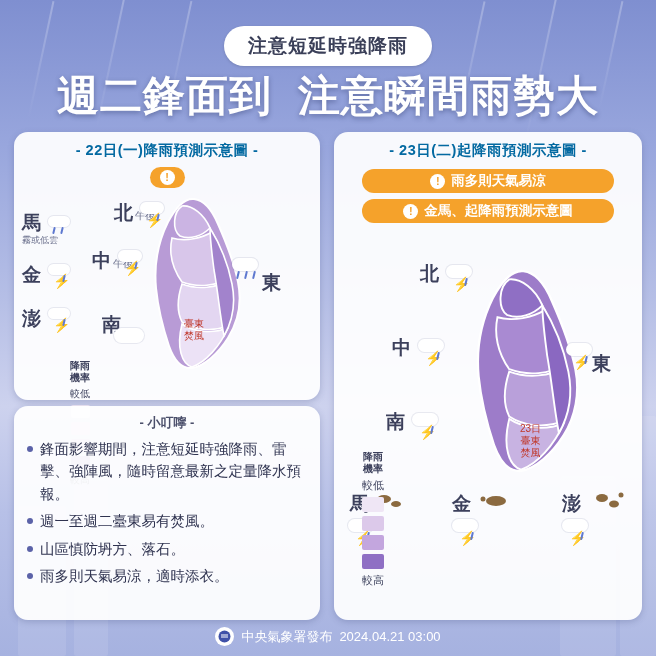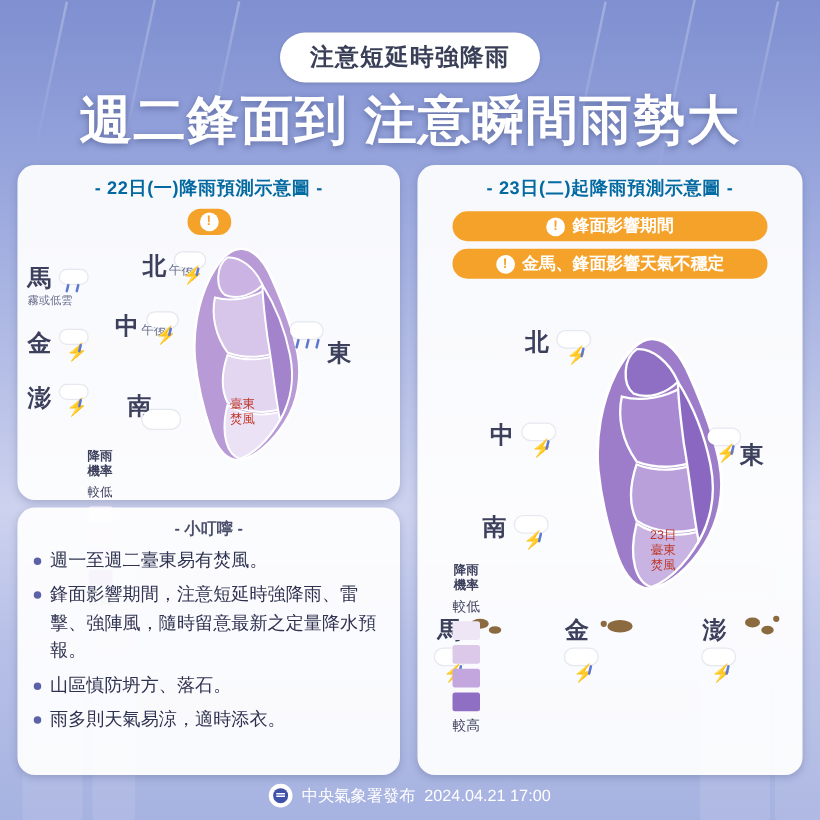--- a/index.html
+++ b/index.html
@@ -26,20 +26,21 @@
     padding:7px 24px;font-size:19px;color:#3a3f58;letter-spacing:1px;
     font-weight:bold;box-shadow:0 1px 3px rgba(0,0,0,.15);
     white-space:nowrap;
   }
   .headline{
     position:absolute;top:68px;left:0;width:100%;
     text-align:center;color:#fff;font-size:42px;font-weight:bold;
     letter-spacing:1px;
     text-shadow:0 2px 5px rgba(40,50,100,.45);
     white-space:nowrap;
+    font-family:Liberation Mono, monospace;
   }
 
   
   .panel{
     position:absolute;background:rgba(255,255,255,.93);
     border-radius:14px;box-shadow:0 2px 6px rgba(60,70,120,.25);
   }
   #panelLeft{left:14px;top:132px;width:306px;height:268px;}
   #panelTips{left:14px;top:406px;width:306px;height:214px;}
   #panelRight{left:334px;top:132px;width:308px;height:488px;}
@@ -229,37 +230,37 @@
         <span class="sw" style="background:#c3a6de;"></span>
         <span class="sw" style="background:#8f6fc4;"></span>
         <span style="font-size:10px;">較高</span>
       </div>
     </div>
   </div>
 
   <div class="panel" id="panelTips">
     <div class="tips-head">- 小叮嚀 -</div>
     <ul class="tips">
+      <li>鋒面影響期間，注意短延時強降雨、雷擊、強陣風，隨時留意最新之定量降水預報。</li>
       <li>週一至週二臺東易有焚風。</li>
-      <li>鋒面影響期間，注意短延時強降雨、雷擊、強陣風，隨時留意最新之定量降水預報。</li>
       <li>山區慎防坍方、落石。</li>
       <li>雨多則天氣易涼，適時添衣。</li>
     </ul>
   </div>
 
   <div class="panel" id="panelRight">
     <div class="panel-title">- 23日(二)起降雨預測示意圖 -</div>
 
     <div class="alert orange" style="margin-top:9px;width:232px;justify-content:center;">
       <span class="bang">!</span>
-      <span>鋒面影響期間</span>
+      <span>雨多則天氣易涼</span>
     </div>
     <div class="alert orange" style="margin-top:6px;width:232px;justify-content:center;">
       <span class="bang">!</span>
-      <span>金馬、鋒面影響天氣不穩定</span>
+      <span>金馬、起降雨預測示意圖</span>
     </div>
 
     <div class="maparea" style="height:390px;">
 
       <div class="taiwan" style="left:128px;top:28px;">
         <svg class="tw-svg" width="130" height="240" viewBox="0 0 110 175">
           <path d="M52 3 C62 4 70 14 76 28 C84 46 92 66 96 86 C100 106 96 126 86 142 C76 158 62 170 50 172 C40 173 32 164 27 150 C21 132 16 112 14 92 C12 70 16 46 26 26 C34 11 43 2 52 3 Z" fill="#9d7cc9" stroke="#fff" stroke-width="2"></path>
           <path d="M40 10 C50 9 62 18 68 32 C60 40 48 44 38 40 C30 34 31 16 40 10 Z" fill="#8f6fc4" stroke="#fff" stroke-width="1.6"></path>
           <path d="M30 42 C44 46 60 42 70 36 C78 50 84 66 88 82 C74 90 56 92 40 86 C30 72 27 56 30 42 Z" fill="#a98ad2" stroke="#fff" stroke-width="1.6"></path>
           <path d="M40 88 C56 94 74 92 88 84 C92 100 92 116 86 130 C70 136 52 134 40 126 C34 114 36 100 40 88 Z" fill="#b9a0da" stroke="#fff" stroke-width="1.6"></path>
@@ -371,16 +372,16 @@
   </div>
 
   <div class="footer">
     <span class="cwa-badge">
       <svg width="13" height="13" viewBox="0 0 13 13">
           <circle cx="6.5" cy="6.5" r="6" fill="#3f51a8"></circle>
           <path d="M3 7 h7 M3 5 h7" stroke="#fff" stroke-width="1.2"></path>
         </svg>
     </span>
     <span>中央氣象署發布</span>
-    <span>2024.04.21 17:00</span>
+    <span>2024.04.21 03:00</span>
   </div>
 
 </div>
 
 </body></html>

